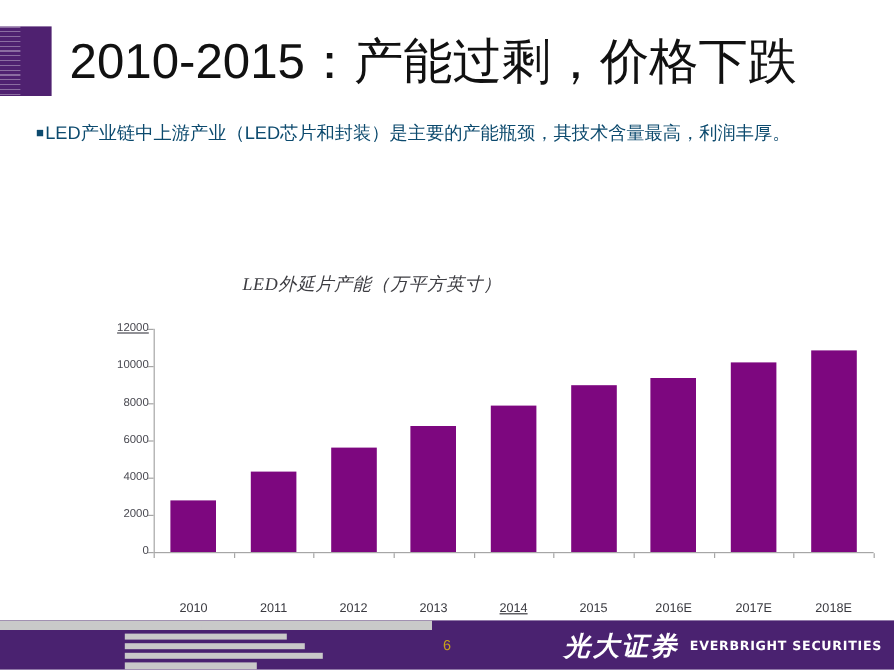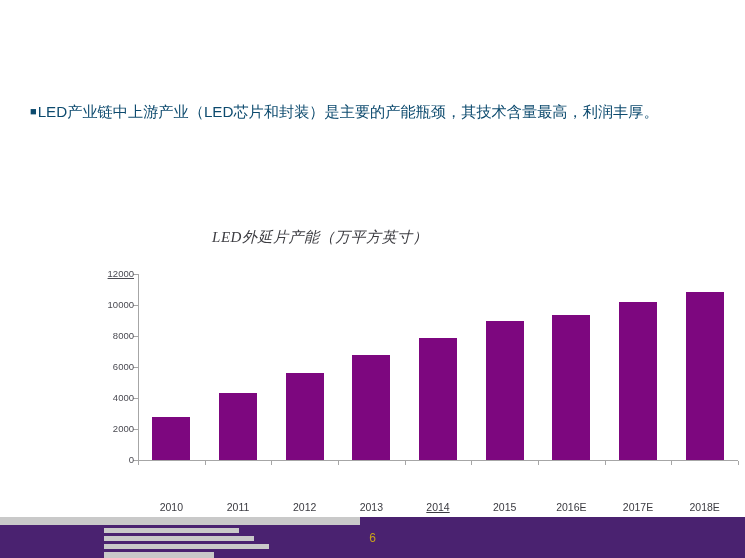--- a/index.html
+++ b/index.html
@@ -31,21 +31,21 @@
 
   
   .body{position:absolute;left:30px;top:96px;width:700px;}
   .bullet{
     color:#0c4a6e;font-size:15.2px;line-height:30px;
     margin:0 0 2px 0;white-space:normal;
   }
   .bullet .mk{font-size:11px;vertical-align:2px;margin-right:1px;}
 
   
-  .chart-wrap{position:absolute;left:10px;top:228px;width:617px;height:260px;}
+  .chart-wrap{position:absolute;left:0;top:228px;width:617px;height:260px;}
   .chart-title{
     position:absolute;left:0;top:0;width:620px;text-align:center;
     font-family:"Liberation Serif","DejaVu Serif",serif;
     font-style:italic;font-size:15px;color:#3d3d42;letter-spacing:.5px;
   }
   .plot{
     position:absolute;left:128px;top:46px;width:600px;height:187px;
   }
   .axis-v{
     position:absolute;left:0;top:0;width:1px;height:187px;background:#a6a6a6;
@@ -101,20 +101,26 @@
   .brand-en{
     font-size:10.5px;color:#ffffff;font-weight:700;letter-spacing:.6px;
     font-family:"DejaVu Sans",sans-serif;
   }
 </style>
 </head>
 <body>
 
 <div class="slide">
 
+  <div class="title-row">
+    <div class="title-mark">
+      <div class="stripes"></div>
+    </div>
+    <div class="title-text">2010-2015：产能过剩，价格下跌</div>
+  </div>
 
   <div class="body">
     <p class="bullet"><span class="mk">■</span><span>LED产业链中上游产业（LED芯片和封装）是主要的产能瓶颈，其技术含量最高，利润丰厚。</span></p>
   </div>
 
   <div class="chart-wrap">
     <div class="chart-title">LED外延片产能（万平方英寸）</div>
     <div class="plot" id="plot">
       <div class="axis-v"></div>
       <div class="axis-h"></div>
@@ -167,15 +173,19 @@
   </div>
 
   <div class="footer">
     <div class="footer-top-grey"></div>
     <div class="step s1"></div>
     <div class="step s2"></div>
     <div class="step s3"></div>
     <div class="step s4"></div>
     <div class="step s5"></div>
     <div class="page-num">6</div>
+    <div class="brand">
+      <span class="brand-cn">光大证券</span>
+      <span class="brand-en">EVERBRIGHT SECURITIES</span>
+    </div>
   </div>
 
 </div>
 
 </body></html>

